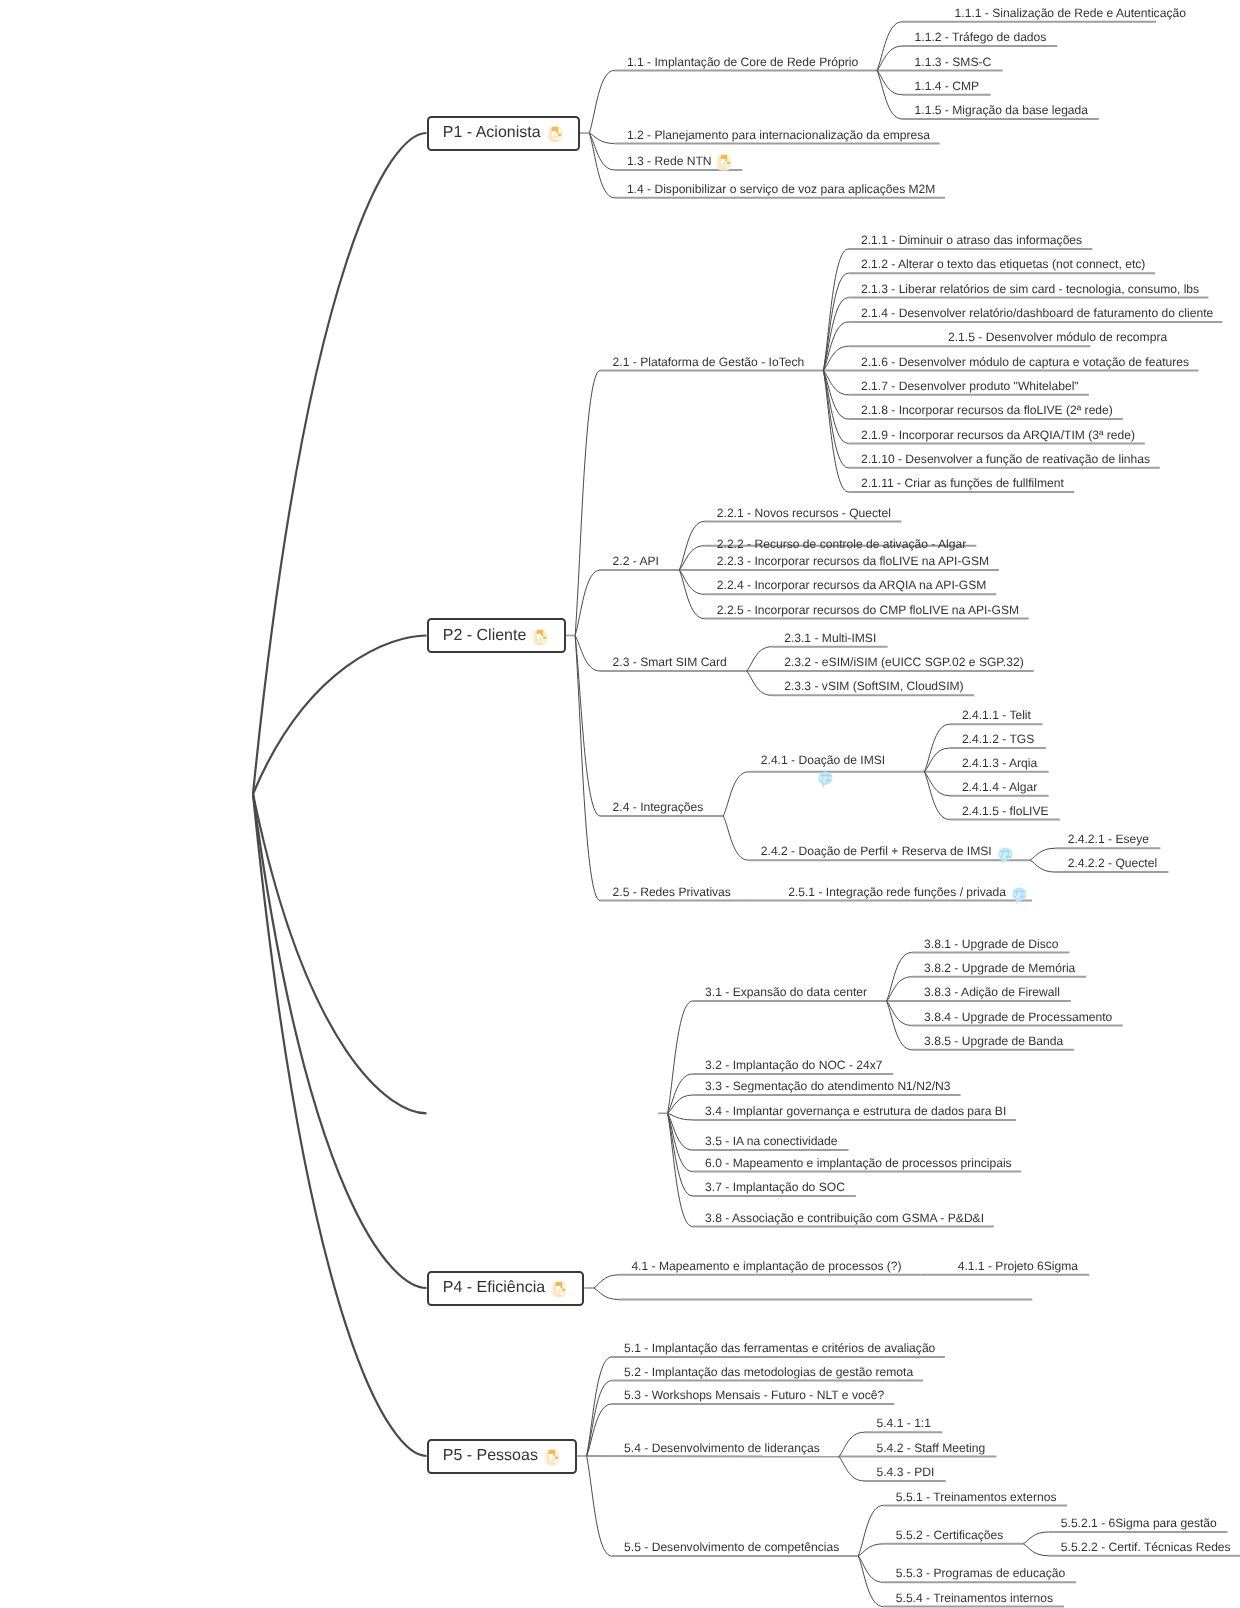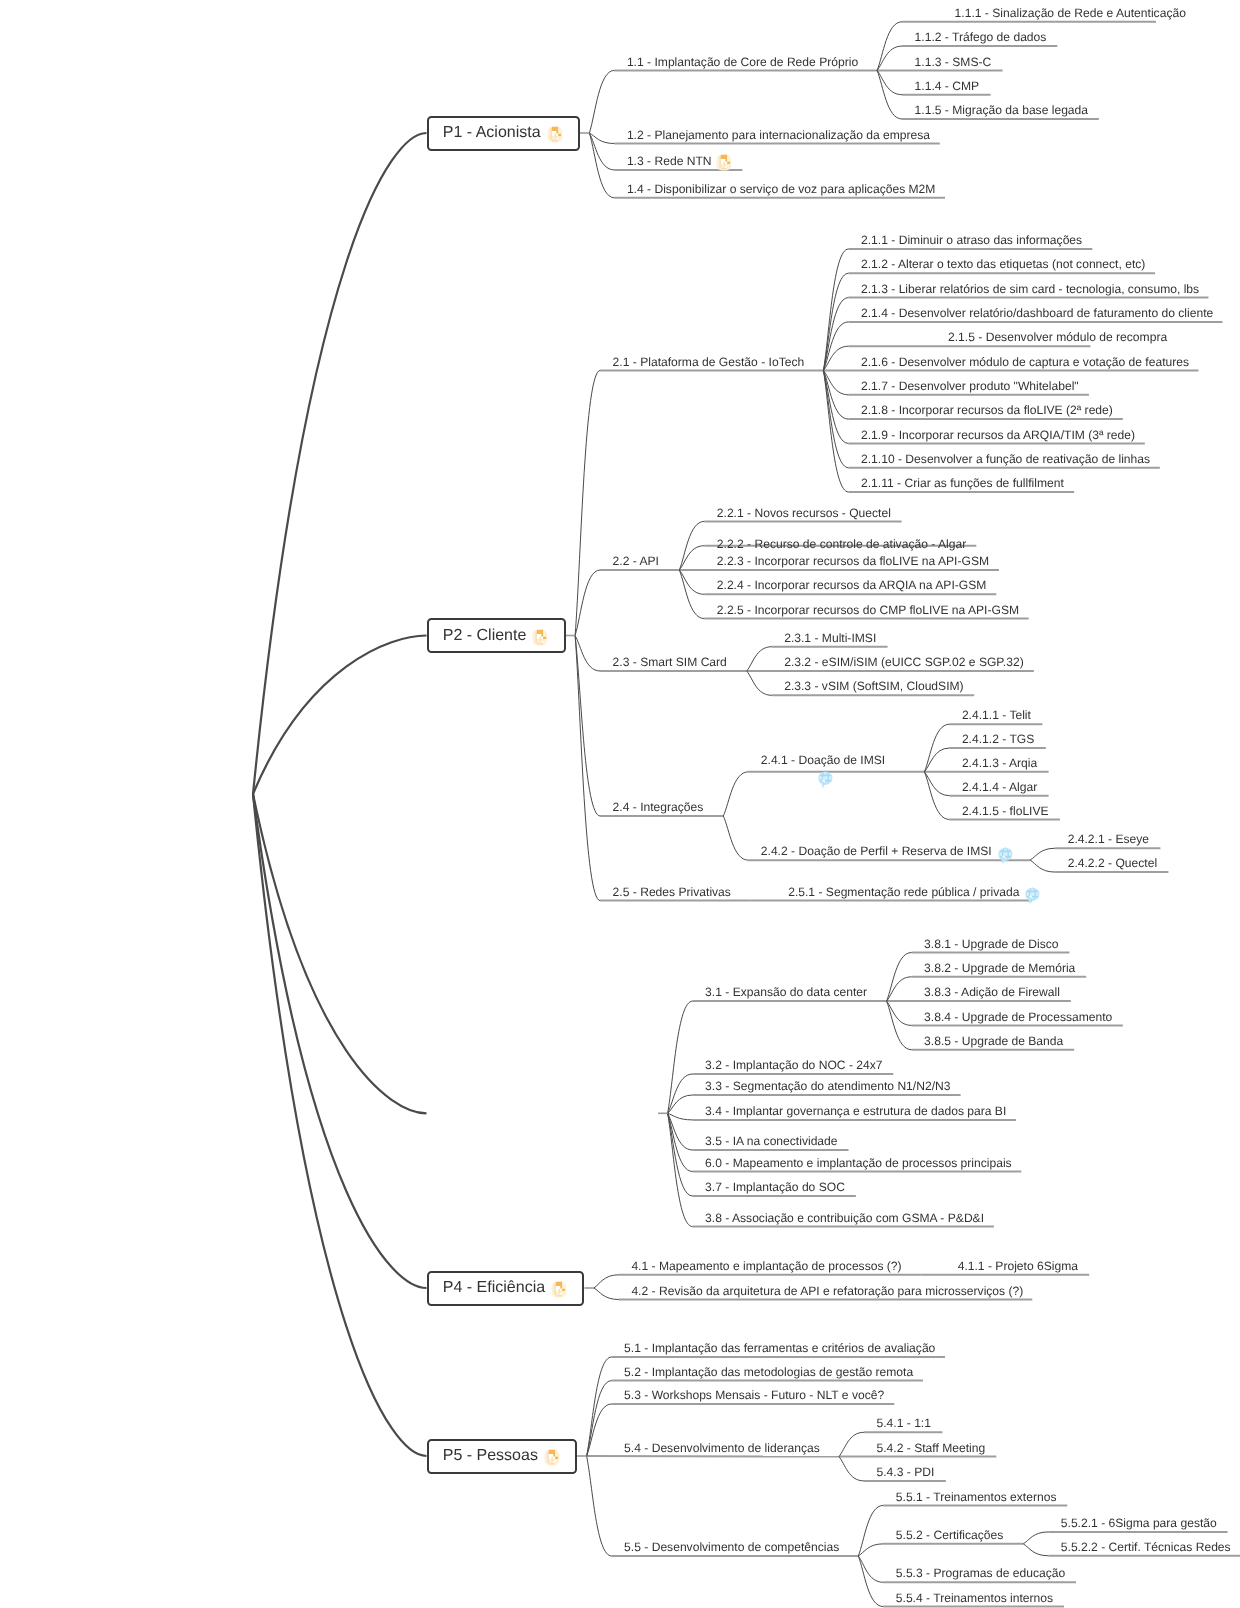--- a/index.html
+++ b/index.html
@@ -363,21 +363,21 @@
 <div class="tnode" style="left:1067.7px;top:828.9px;">
       <span class="tlabel">2.4.2.1 - Eseye</span>
     </div>
 <div class="tnode" style="left:1067.7px;top:852.7px;">
       <span class="tlabel">2.4.2.2 - Quectel</span>
     </div>
 <div class="tnode" style="left:612.6px;top:881.2px;">
       <span class="tlabel">2.5 - Redes Privativas</span>
     </div>
 <div class="tnode" style="left:788.2px;top:881.2px;">
-      <span class="tlabel">2.5.1 - Segmentação rede pública / privada</span>
+      <span class="tlabel">2.5.1 - Integração rede funções / privada</span>
       <span class="ic ic-blue"><svg viewBox="0 0 15 18" width="15" height="18">
           <path d="M7.4 1.2c3.6 0 6.5 2.6 6.5 6.0 0 3.3-2.9 6.0-6.5 6.0-0.6 0-1.2-0.1-1.7-0.2l-0.6 3.4-1.1-3.9C2.2 11.4 0.9 9.5 0.9 7.2 0.9 3.8 3.8 1.2 7.4 1.2z" fill="#d7effc"></path>
           <path d="M1.4 4.4h12.1M1.4 9.6h12.1" stroke="#a2daf5" stroke-width="1.6" fill="none"></path>
           <ellipse cx="7.4" cy="7.2" rx="2.9" ry="6.0" fill="none" stroke="#a2daf5" stroke-width="1.3"></ellipse>
           <path d="M7.4 1.2c3.6 0 6.5 2.6 6.5 6.0 0 3.3-2.9 6.0-6.5 6.0-0.6 0-1.2-0.1-1.7-0.2l-0.6 3.4-1.1-3.9C2.2 11.4 0.9 9.5 0.9 7.2 0.9 3.8 3.8 1.2 7.4 1.2z" fill="none" stroke="#bce5f9" stroke-width="1.1"></path>
           <circle cx="5.7" cy="9.6" r="1.2" fill="#ffffff"></circle>
         </svg></span>
     </div>
 <div class="tnode" style="left:705.1px;top:981.7px;">
       <span class="tlabel">3.1 - Expansão do data center</span>
@@ -435,23 +435,20 @@
           <rect x="9.1" y="12.8" width="2.0" height="2.0" fill="#ffffff"></rect>
           <rect x="4.9" y="14.6" width="6.0" height="2.0" fill="#fae0b4"></rect>
         </svg></span>
     </div>
 <div class="tnode" style="left:631.4px;top:1255.4px;">
       <span class="tlabel">4.1 - Mapeamento e implantação de processos (?)</span>
     </div>
 <div class="tnode" style="left:957.7px;top:1255.4px;">
       <span class="tlabel">4.1.1 - Projeto 6Sigma</span>
     </div>
-<div class="tnode" style="left:631.4px;top:1280.1px;">
-      <span class="tlabel">4.2 - Revisão da arquitetura de API e refatoração para microsserviços (?)</span>
-    </div>
 <div class="pbox" style="left:426.5px;top:1438.5px;width:150.6px;">
       <span class="pbox-label">P5 - Pessoas</span>
       <span class="ic ic-orange"><svg viewBox="0 0 17 19" width="17" height="19">
           <rect x="1.6" y="2.2" width="12.6" height="14.6" rx="2" fill="#fdf1d9"></rect>
           <rect x="0.6" y="3.8" width="14.6" height="11.4" rx="2" fill="#fdf1d9"></rect>
           <rect x="3.6" y="1.4" width="9.0" height="16.2" rx="2" fill="#fdf1d9"></rect>
           <rect x="3.3" y="3.4" width="1.9" height="11.4" fill="#fae0b4"></rect>
           <rect x="4.8" y="1.8" width="6.1" height="4.2" fill="#f4b955"></rect>
           <rect x="9.3" y="1.8" width="1.8" height="6.8" fill="#f4b955"></rect>
           <rect x="4.9" y="6.0" width="4.1" height="5.0" fill="#ffffff"></rect>

